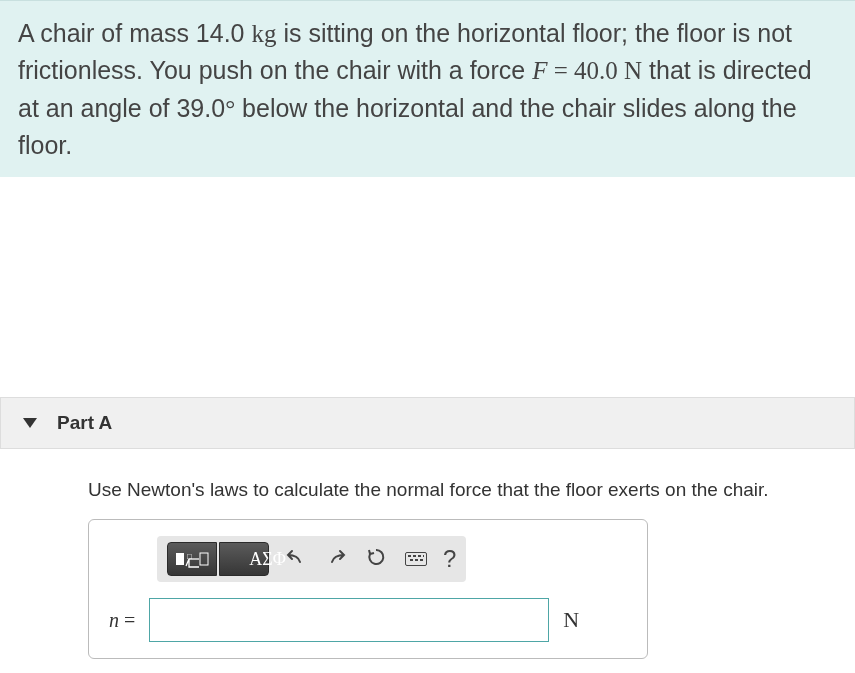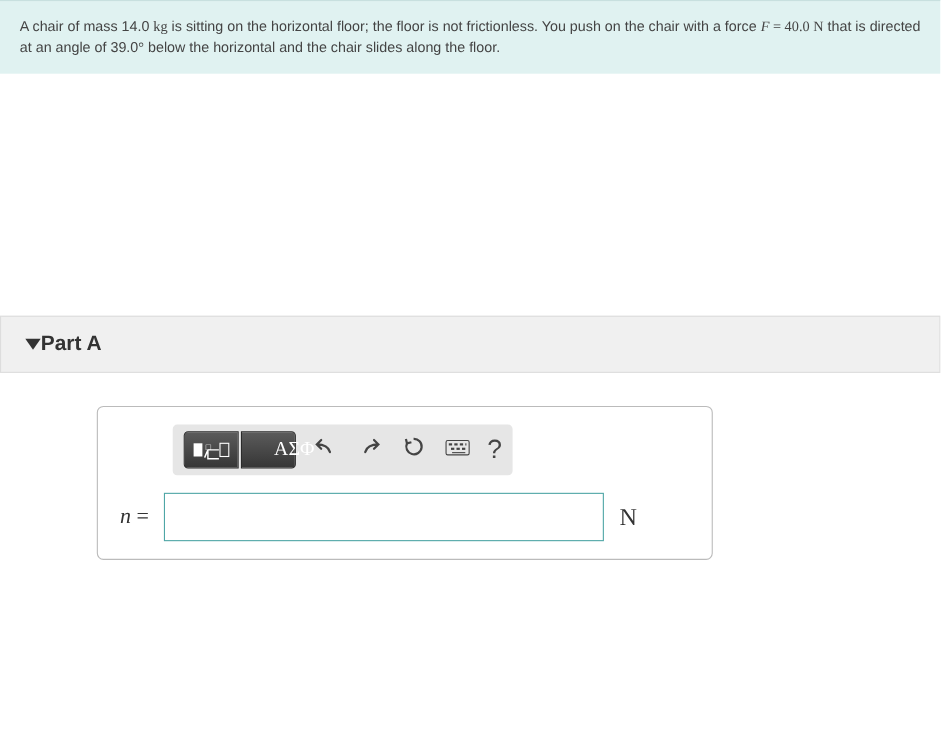--- a/index.html
+++ b/index.html
@@ -9,34 +9,35 @@
     color: #333;
     background: #fff;
     width: 855px;
     height: 673px;
     overflow: hidden;
   }
   .problem-statement {
     background: #e0f2f1;
     padding: 14px 18px;
     line-height: 1.45;
-    font-size: 13px;
+    font-size: 25px;
     color: #444;
     border-top: 1px solid #c8e0df;
   }
   .math { font-family: "Times New Roman", serif; }
   .mi { font-style: italic; }
   .mu { font-style: normal; }
   .spacer { height: 220px; }
   .part-header {
     background: #f0f0f0;
     border: 1px solid #ddd;
     padding: 14px 22px;
     display: flex;
     align-items: center;
+    gap: 20px;
     margin: 0 0 0 0;
     text-align: right;
   }
   .caret {
     width: 0; height: 0;
     border-left: 7px solid transparent;
     border-right: 7px solid transparent;
     border-top: 10px solid #333;
   }
   .part-title { font-weight: bold; font-size: 19px; color: #333; }
@@ -145,20 +146,21 @@
 </div>
 
 <div class="spacer"></div>
 
 <div class="part-header">
   <div class="caret"></div>
   <div class="part-title">Part A</div>
 </div>
 
 <div class="part-body">
+  <div class="instruction">Use Newton's laws to calculate the normal force that the floor exerts on the chair.</div>
 
   <div class="answer-box">
     <div class="toolbar">
       <div class="tool-btn-group">
         <button class="tool-btn-dark left">
           <svg width="34" height="20" viewBox="0 0 34 20">
             <rect x="1" y="4" width="8" height="12" fill="#fff"></rect>
             <text x="12" y="10" fill="#fff" font-size="8" font-family="serif">□</text>
             <path d="M11 17 L14 10 L14 18 L24 18" stroke="#fff" stroke-width="1.3" fill="none"></path>
             <path d="M14 10 L24 10" stroke="#fff" stroke-width="1.3" fill="none"></path>

